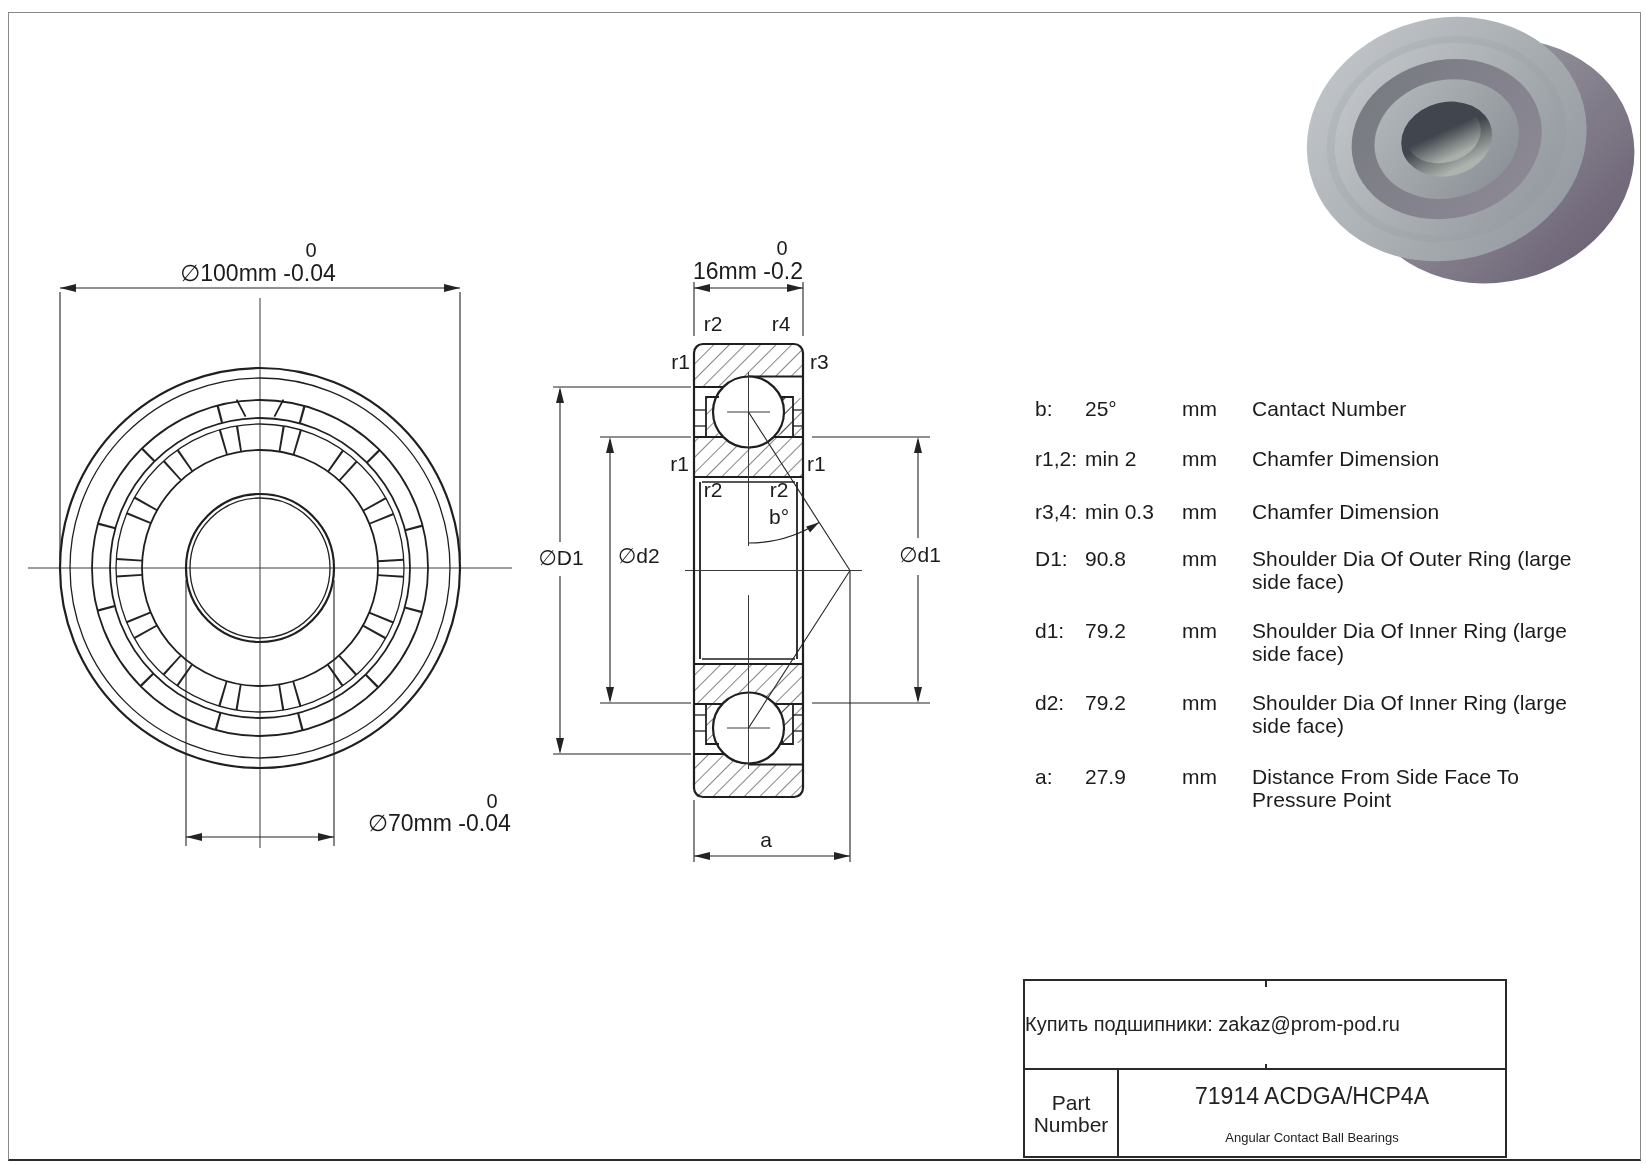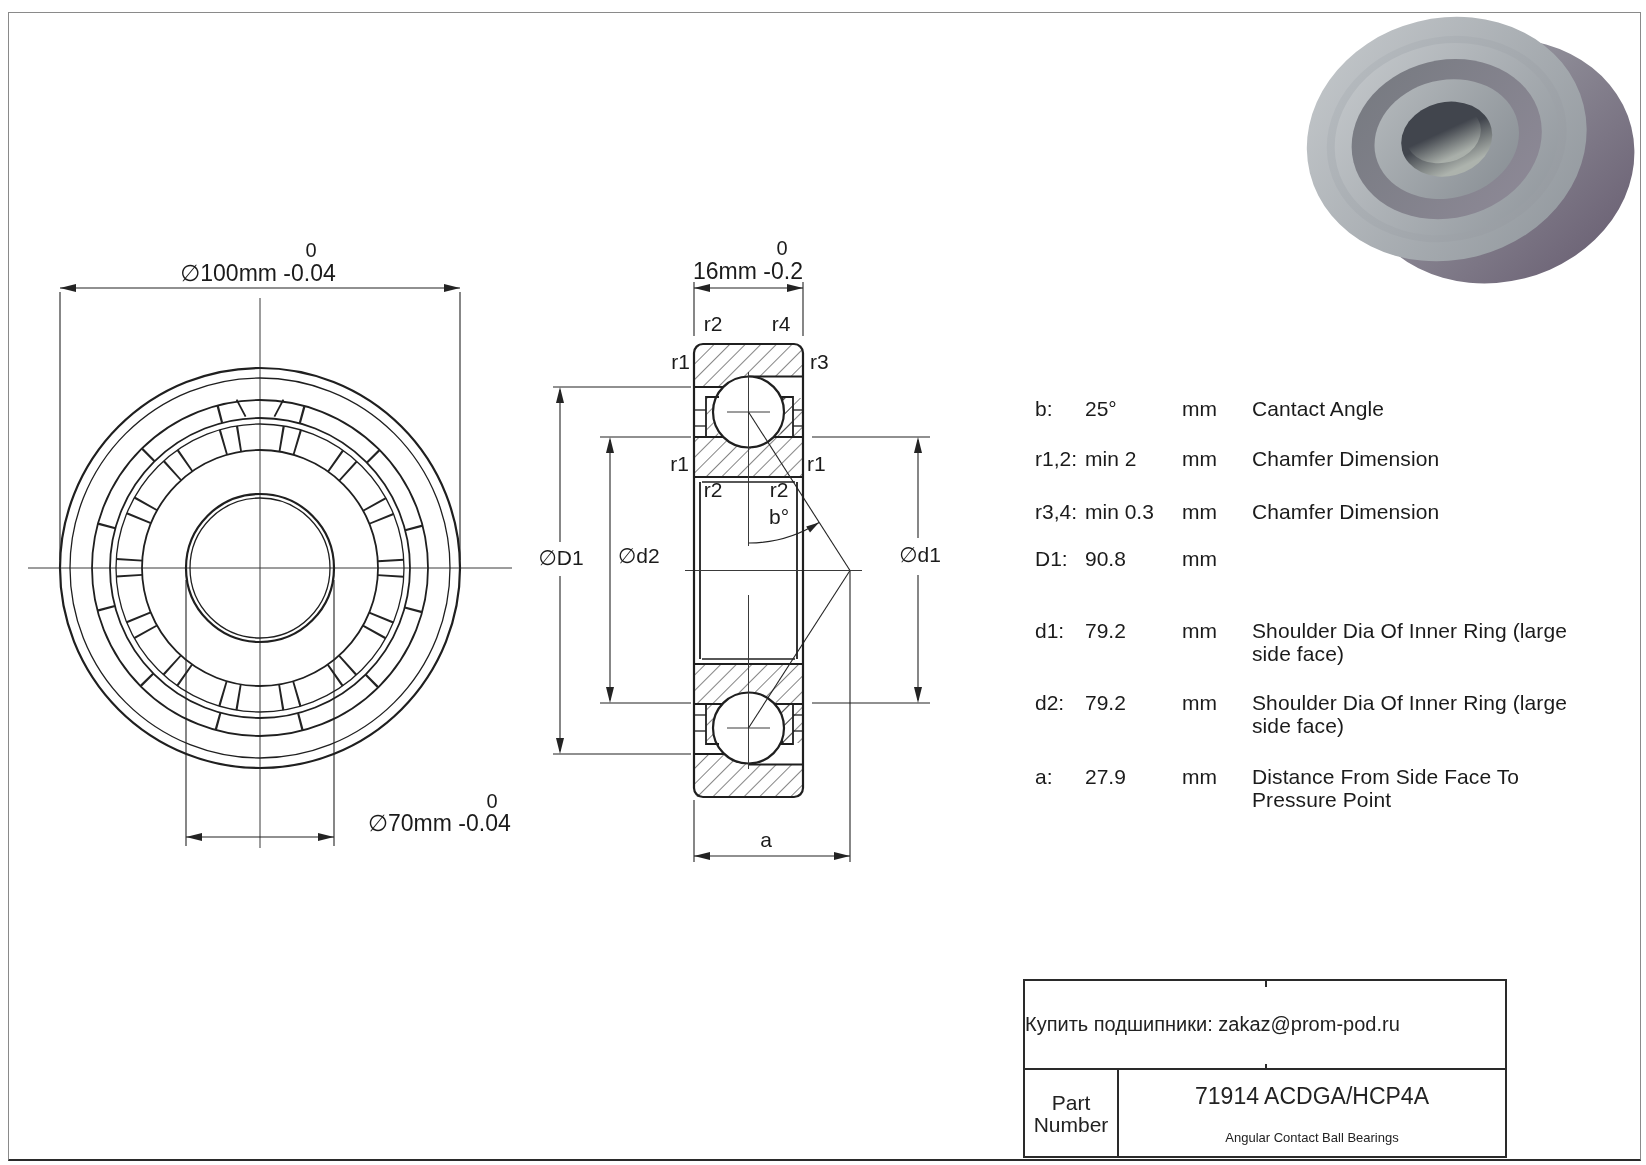--- a/index.html
+++ b/index.html
@@ -258,38 +258,39 @@
     <ellipse cx="152" cy="126" rx="46" ry="37" fill="url(#gBore)"></ellipse>
     <ellipse cx="150" cy="120" rx="38" ry="29" fill="url(#gBore)" opacity="0.9"></ellipse>
   </g>
 </svg>
 
 <div>
   <div class="spec-row" style="top:397px">
     <span class="k">b:</span>
     <span class="v">25°</span>
     <span class="u">mm</span>
-    <span class="d">Cantact Angle</span>
+    <span class="d">Cantact Number</span>
   </div>
   <div class="spec-row" style="top:447px">
     <span class="k">r1,2:</span>
     <span class="v">min 2</span>
     <span class="u">mm</span>
     <span class="d">Chamfer Dimension</span>
   </div>
   <div class="spec-row" style="top:500px">
     <span class="k">r3,4:</span>
     <span class="v">min 0.3</span>
     <span class="u">mm</span>
     <span class="d">Chamfer Dimension</span>
   </div>
   <div class="spec-row" style="top:547px">
     <span class="k">D1:</span>
     <span class="v">90.8</span>
     <span class="u">mm</span>
+    <span class="d">Shoulder Dia Of Outer Ring (large side face)</span>
   </div>
   <div class="spec-row" style="top:619px">
     <span class="k">d1:</span>
     <span class="v">79.2</span>
     <span class="u">mm</span>
     <span class="d">Shoulder Dia Of Inner Ring (large side face)</span>
   </div>
   <div class="spec-row" style="top:691px">
     <span class="k">d2:</span>
     <span class="v">79.2</span>

